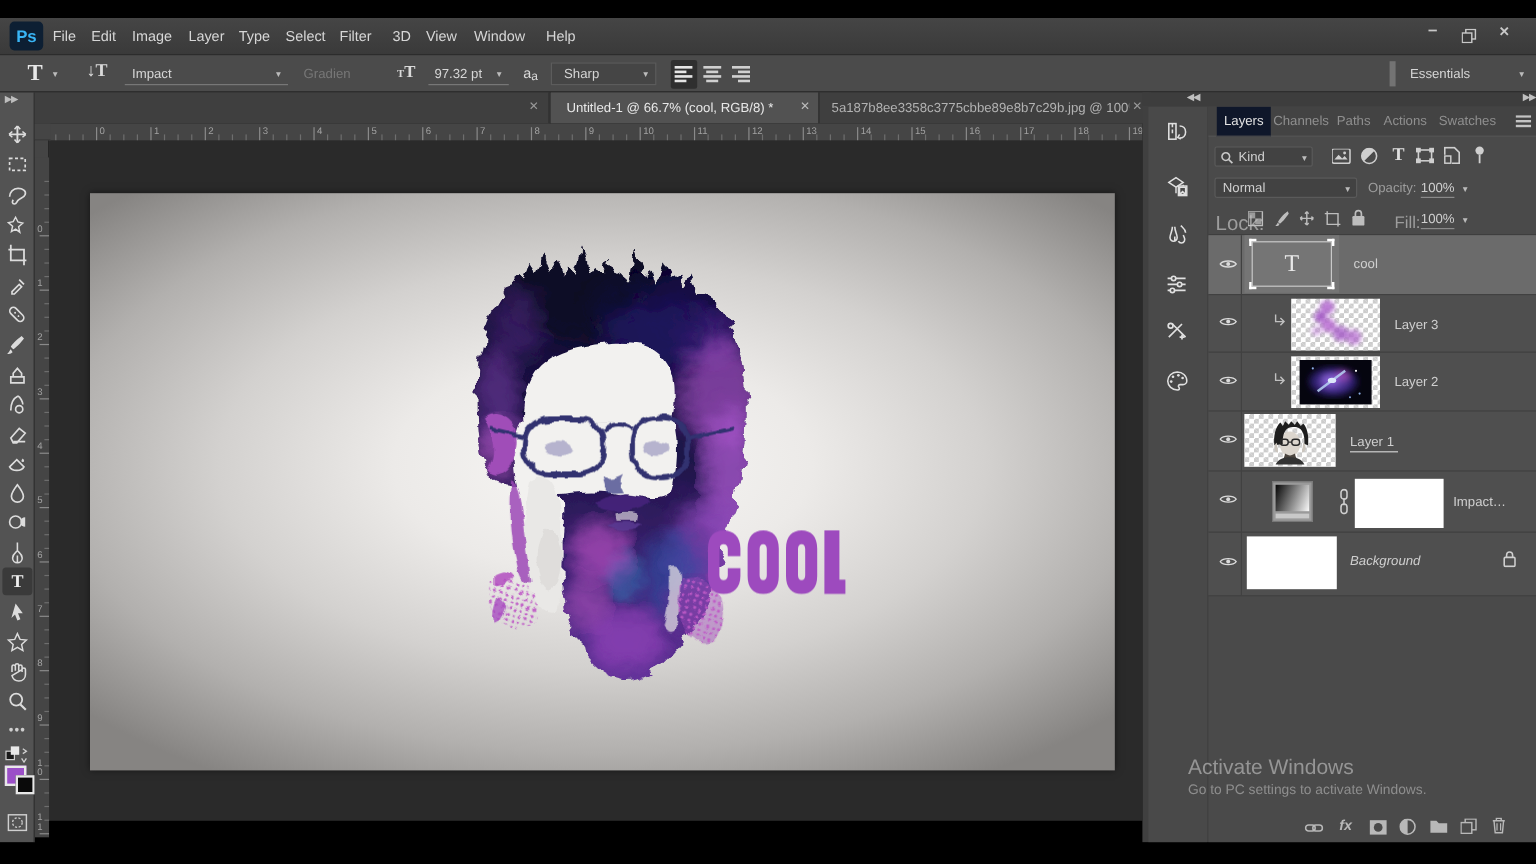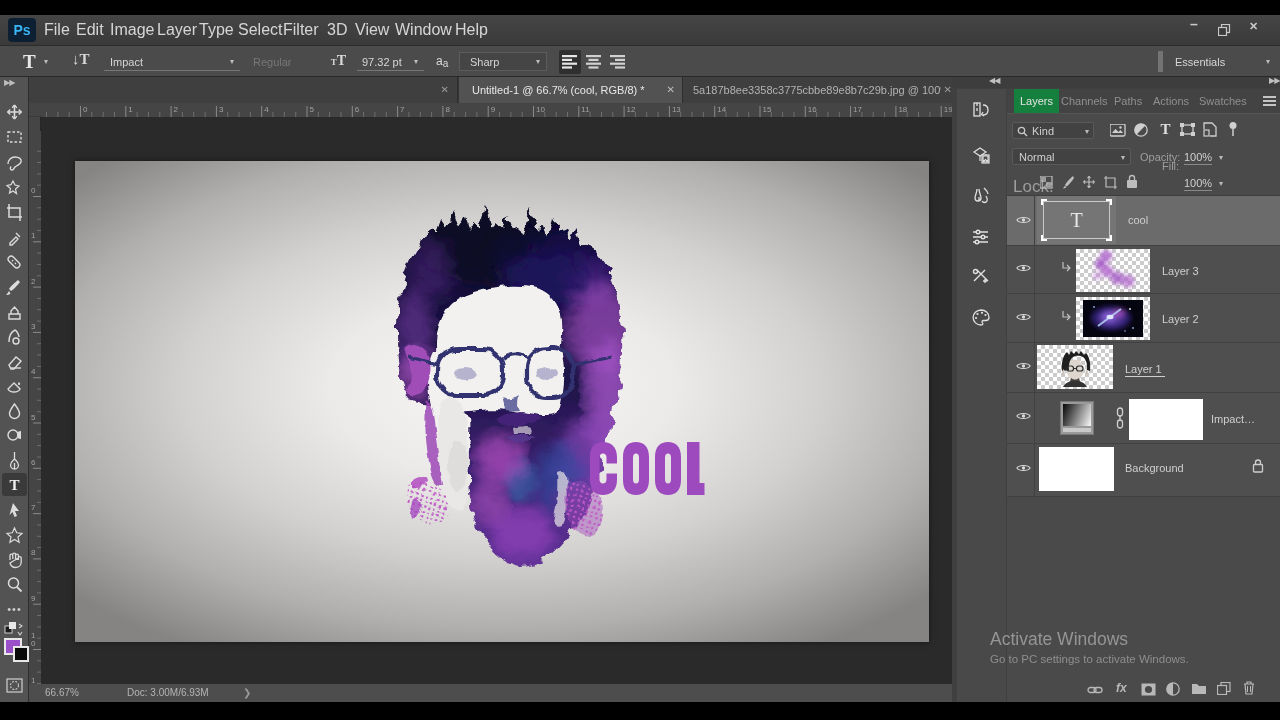--- a/index.html
+++ b/index.html
@@ -1,21 +1,21 @@
 <!DOCTYPE html>
 <html><head><meta charset="utf-8">
 <style>
 *{margin:0;padding:0;box-sizing:border-box}
 html,body{width:1280px;height:720px;background:#000;font-family:"Liberation Sans",sans-serif;overflow:hidden}
 #stage{position:absolute;left:0;top:0;width:1280px;height:648px}
 .abs{position:absolute}
 
 #menubar{left:0;top:15px;width:1280px;height:30px;background:linear-gradient(#454545,#3a3a3a);}
 #pslogo{position:absolute;left:8px;top:3px;width:28px;height:24px;background:#0d1f33;border-radius:4px;color:#39b5f5;font-size:14px;font-weight:bold;text-align:center;line-height:24px}
-.mi{position:absolute;top:0;height:30px;line-height:30px;color:#d6d6d6;font-size:16px}
+.mi{position:absolute;top:0;height:30px;line-height:30px;color:#d6d6d6;font-size:12px}
 .winbtn{position:absolute;top:4px;color:#c8c8c8;font-size:12px;font-weight:bold}
 
 #optbar{left:0;top:45px;width:1280px;height:32px;background:#4b4b4b;border-top:1px solid #2c2c2c;border-bottom:1px solid #292929}
 .ob{position:absolute;color:#d6d6d6;font-size:11px}
 .field{position:absolute;border-bottom:1px solid #777;color:#d6d6d6;font-size:11px}
 .ddv{position:absolute;color:#bbb;font-size:8px}
 
 #toolbar{left:0;top:77px;width:29px;height:625px;background:#535353;border-right:1px solid #2e2e2e}
 .tool{position:absolute;left:0;width:29px;height:24px;color:#dcdcdc;text-align:center;font-size:13px;line-height:24px}
 
@@ -66,21 +66,21 @@
   </div>
 
   <div id="optbar" class="abs">
     <span class="ob" style="left:23px;top:5px;font-family:'Liberation Serif',serif;font-size:19px;font-weight:bold;color:#e8e8e8">T</span>
     <span class="ddv" style="left:44px;top:11px">▾</span>
     <span class="ob" style="left:72px;top:5px;font-family:'Liberation Serif',serif;font-size:15px;font-weight:bold;color:#dadada">↓T</span>
     <div class="field" style="left:104px;top:6px;width:136px;height:19px">
         <span style="position:absolute;left:6px;top:4px">Impact</span>
         <span class="ddv" style="left:126px;top:5px">▾</span>
       </div>
-    <span class="ob" style="left:253px;top:10px;color:#777">Regular</span>
+    <span class="ob" style="left:253px;top:10px;color:#777">Gradien</span>
     <span class="ob" style="left:330px;top:7px;font-family:'Liberation Serif',serif;font-size:10px;font-weight:bold;color:#dadada"> <span style="font-size:9px">T</span><span style="font-size:14px">T</span></span>
     <div class="field" style="left:357px;top:6px;width:67px;height:19px">
         <span style="position:absolute;left:5px;top:4px">97.32 pt</span>
         <span class="ddv" style="left:57px;top:5px">▾</span>
       </div>
     <span class="ob" style="left:436px;top:8px;font-size:12px;color:#dadada">a<span style="font-size:10px;vertical-align:-2px">a</span></span>
     <div class="field" style="left:459px;top:6px;width:88px;height:19px;background:#454545;border:1px solid #5c5c5c">
         <span style="position:absolute;left:10px;top:3px">Sharp</span>
         <span class="ddv" style="left:76px;top:4px">▾</span>
       </div>
@@ -489,25 +489,20 @@
   <path fill-rule="evenodd" d="M515,296 C515,286 520,281 528,281 C536,281 542,286 542,296 L542,319 C542,329 536,334 528,334 C520,334 515,329 515,319 Z M524.5,296.5 C524.5,294 526,292.5 528,292.5 C530,292.5 531.5,294 531.5,296.5 L531.5,302.5 L542,302.5 L542,312.5 L531.5,312.5 L531.5,318.5 C531.5,321 530,322.5 528,322.5 C526,322.5 524.5,321 524.5,318.5 Z"></path>
   <path fill-rule="evenodd" d="M548,296 C548,286 553,281 561,281 C569,281 574,286 574,296 L574,319 C574,329 569,334 561,334 C553,334 548,329 548,319 Z M558,296.5 C558,294 559.2,292.5 561,292.5 C562.8,292.5 564,294 564,296.5 L564,318.5 C564,321 562.8,322.5 561,322.5 C559.2,322.5 558,321 558,318.5 Z"></path>
   <path fill-rule="evenodd" d="M580,296 C580,286 585,281 593,281 C601,281 606,286 606,296 L606,319 C606,329 601,334 593,334 C585,334 580,329 580,319 Z M590,296.5 C590,294 591.2,292.5 593,292.5 C594.8,292.5 596,294 596,296.5 L596,318.5 C596,321 594.8,322.5 593,322.5 C591.2,322.5 590,321 590,318.5 Z"></path>
   <path d="M612,281 L624.5,281 L624.5,322 L629.5,322 L629.5,334 L612,334 Z"></path>
 </g>
 </svg>
 
 </div>
   </div>
 
-  <div id="statusbar" class="abs">
-    <span style="position:absolute;left:16px;top:3px">66.67%</span>
-    <span style="position:absolute;left:98px;top:3px">Doc: 3.00M/6.93M</span>
-    <span style="position:absolute;left:214px;top:3px;color:#9a9a9a">❯</span>
-  </div>
 
   <div id="rightdock" class="abs">
     <div class="ptop"></div>
     <span style="position:absolute;left:37px;top:-1px;color:#c0c0c0;font-size:8px;letter-spacing:-1px">◀◀</span>
     <span style="position:absolute;left:317px;top:-1px;color:#c0c0c0;font-size:8px;letter-spacing:-1px">▶▶</span>
     <div id="iconstrip">
       <svg class="si" style="top:10px" width="24" height="22" viewBox="0 0 24 22">
           <g stroke="#e0e0e0" stroke-width="1.3" fill="none">
             <rect x="5" y="4" width="6" height="13"></rect>
             <path d="M8 4v3M8 9v3M14 6c3 0 5 2 5 5s-2 5-5 5"></path>
@@ -546,21 +541,21 @@
           <path d="M12 4a8 7.5 0 1 0 .2 15c1.8 0 2-1.2 1.2-2.2-.8-1-.4-2.3 1.2-2.3h2.2c1.8 0 3.2-1.4 3.2-3C20 7 16.4 4 12 4z" fill="none" stroke="#e0e0e0" stroke-width="1.3"></path>
           <circle cx="8.5" cy="8" r="1.1" fill="#e0e0e0"></circle>
           <circle cx="13" cy="6.8" r="1.1" fill="#e0e0e0"></circle>
           <circle cx="16.5" cy="9" r="1.1" fill="#e0e0e0"></circle>
           <circle cx="7" cy="12" r="1.1" fill="#e0e0e0"></circle>
         </svg>
     </div>
     <div id="lpanel">
 
       <div style="position:absolute;left:0;top:0;width:273px;height:25px;background:#434343;border-bottom:1px solid #555"></div>
-      <div class="ltab" style="left:7px;background:#15803d;color:#e4e4e4;border-bottom:1px solid #4f4f4f;top:0;height:25px;line-height:25px">Layers</div>
+      <div class="ltab" style="left:7px;background:#0f172a;color:#e4e4e4;border-bottom:1px solid #4f4f4f;top:0;height:25px;line-height:25px">Layers</div>
       <span class="ltab" style="left:48px;top:0;height:25px;line-height:25px">Channels</span>
       <span class="ltab" style="left:101px;top:0;height:25px;line-height:25px">Paths</span>
       <span class="ltab" style="left:140px;top:0;height:25px;line-height:25px">Actions</span>
       <span class="ltab" style="left:186px;top:0;height:25px;line-height:25px">Swatches</span>
       <svg style="position:absolute;left:256px;top:7px" width="13" height="11">
           <g fill="#c4c4c4">
             <rect y="0" width="13" height="2"></rect>
             <rect y="4" width="13" height="2"></rect>
             <rect y="8" width="13" height="2"></rect>
           </g>
@@ -626,21 +621,21 @@
         </svg>
       <svg style="position:absolute;left:96px;top:86px" width="15" height="14">
           <g stroke="#bdbdbd" stroke-width="1.2" fill="none">
             <path d="M3 1v11h11M1 3h11v11"></path>
           </g>
         </svg>
       <svg style="position:absolute;left:119px;top:85px" width="12" height="15">
           <rect x="1" y="6" width="10" height="8" rx="1" fill="#bdbdbd"></rect>
           <path d="M3.5 6V4a2.5 2.5 0 0 1 5 0v2" fill="none" stroke="#bdbdbd" stroke-width="1.4"></path>
         </svg>
-      <span style="position:absolute;left:155px;top:71px;color:#9d9d9d;font-size:11px">Fill:</span>
+      <span style="position:absolute;left:155px;top:88px;color:#9d9d9d;font-size:14px">Fill:</span>
       <span style="position:absolute;left:177px;top:88px;color:#cfcfcf;font-size:11px;border-bottom:1px solid #8a8a8a;padding-bottom:1px">100%</span>
       <span class="ddv" style="left:212px;top:90px">▾</span>
       <div style="position:absolute;left:0;top:106px;width:273px;height:1px;background:#3e3e3e"></div>
 
       <div class="lrow" style="top:107px;height:49px;background:#6b6b6b"></div>
       <div class="lrow" style="top:156px;height:48px"></div>
       <div class="lrow" style="top:204px;height:49px"></div>
       <div class="lrow" style="top:253px;height:50px"></div>
       <div class="lrow" style="top:303px;height:51px"></div>
       <div class="lrow" style="top:354px;height:53px"></div>
@@ -757,21 +752,21 @@
           <g fill="none" stroke="#cfcfcf" stroke-width="1.3">
             <rect x="2.5" y="1" width="5" height="8" rx="2.5"></rect>
             <rect x="2.5" y="13" width="5" height="8" rx="2.5"></rect>
             <path d="M5 8v6"></path>
           </g>
         </svg>
       <div style="position:absolute;left:122px;top:310px;width:74px;height:41px;background:#fff"></div>
       <span class="lname" style="left:204px;top:324px">Impact…</span>
 
       <div style="position:absolute;left:32px;top:358px;width:75px;height:44px;background:#fff"></div>
-      <span class="lname" style="left:118px;top:373px;">Background</span>
+      <span class="lname" style="left:118px;top:373px;font-style:italic">Background</span>
 
       <svg style="position:absolute;left:245px;top:369px" width="12" height="15">
           <rect x="1.5" y="6.5" width="9" height="7.5" rx="1" fill="none" stroke="#cfcfcf" stroke-width="1.3"></rect>
           <path d="M3.5 6.5V4.5a2.5 2.5 0 0 1 5 0v2" fill="none" stroke="#cfcfcf" stroke-width="1.3"></path>
         </svg>
 
       <svg style="position:absolute;left:80px;top:596px" width="16" height="10" viewBox="0 0 16 10">
           <g fill="none" stroke="#b8b8b8" stroke-width="1.3">
             <rect x="1" y="2.5" width="8" height="5" rx="2.5"></rect>
             <rect x="7" y="2.5" width="8" height="5" rx="2.5"></rect>

